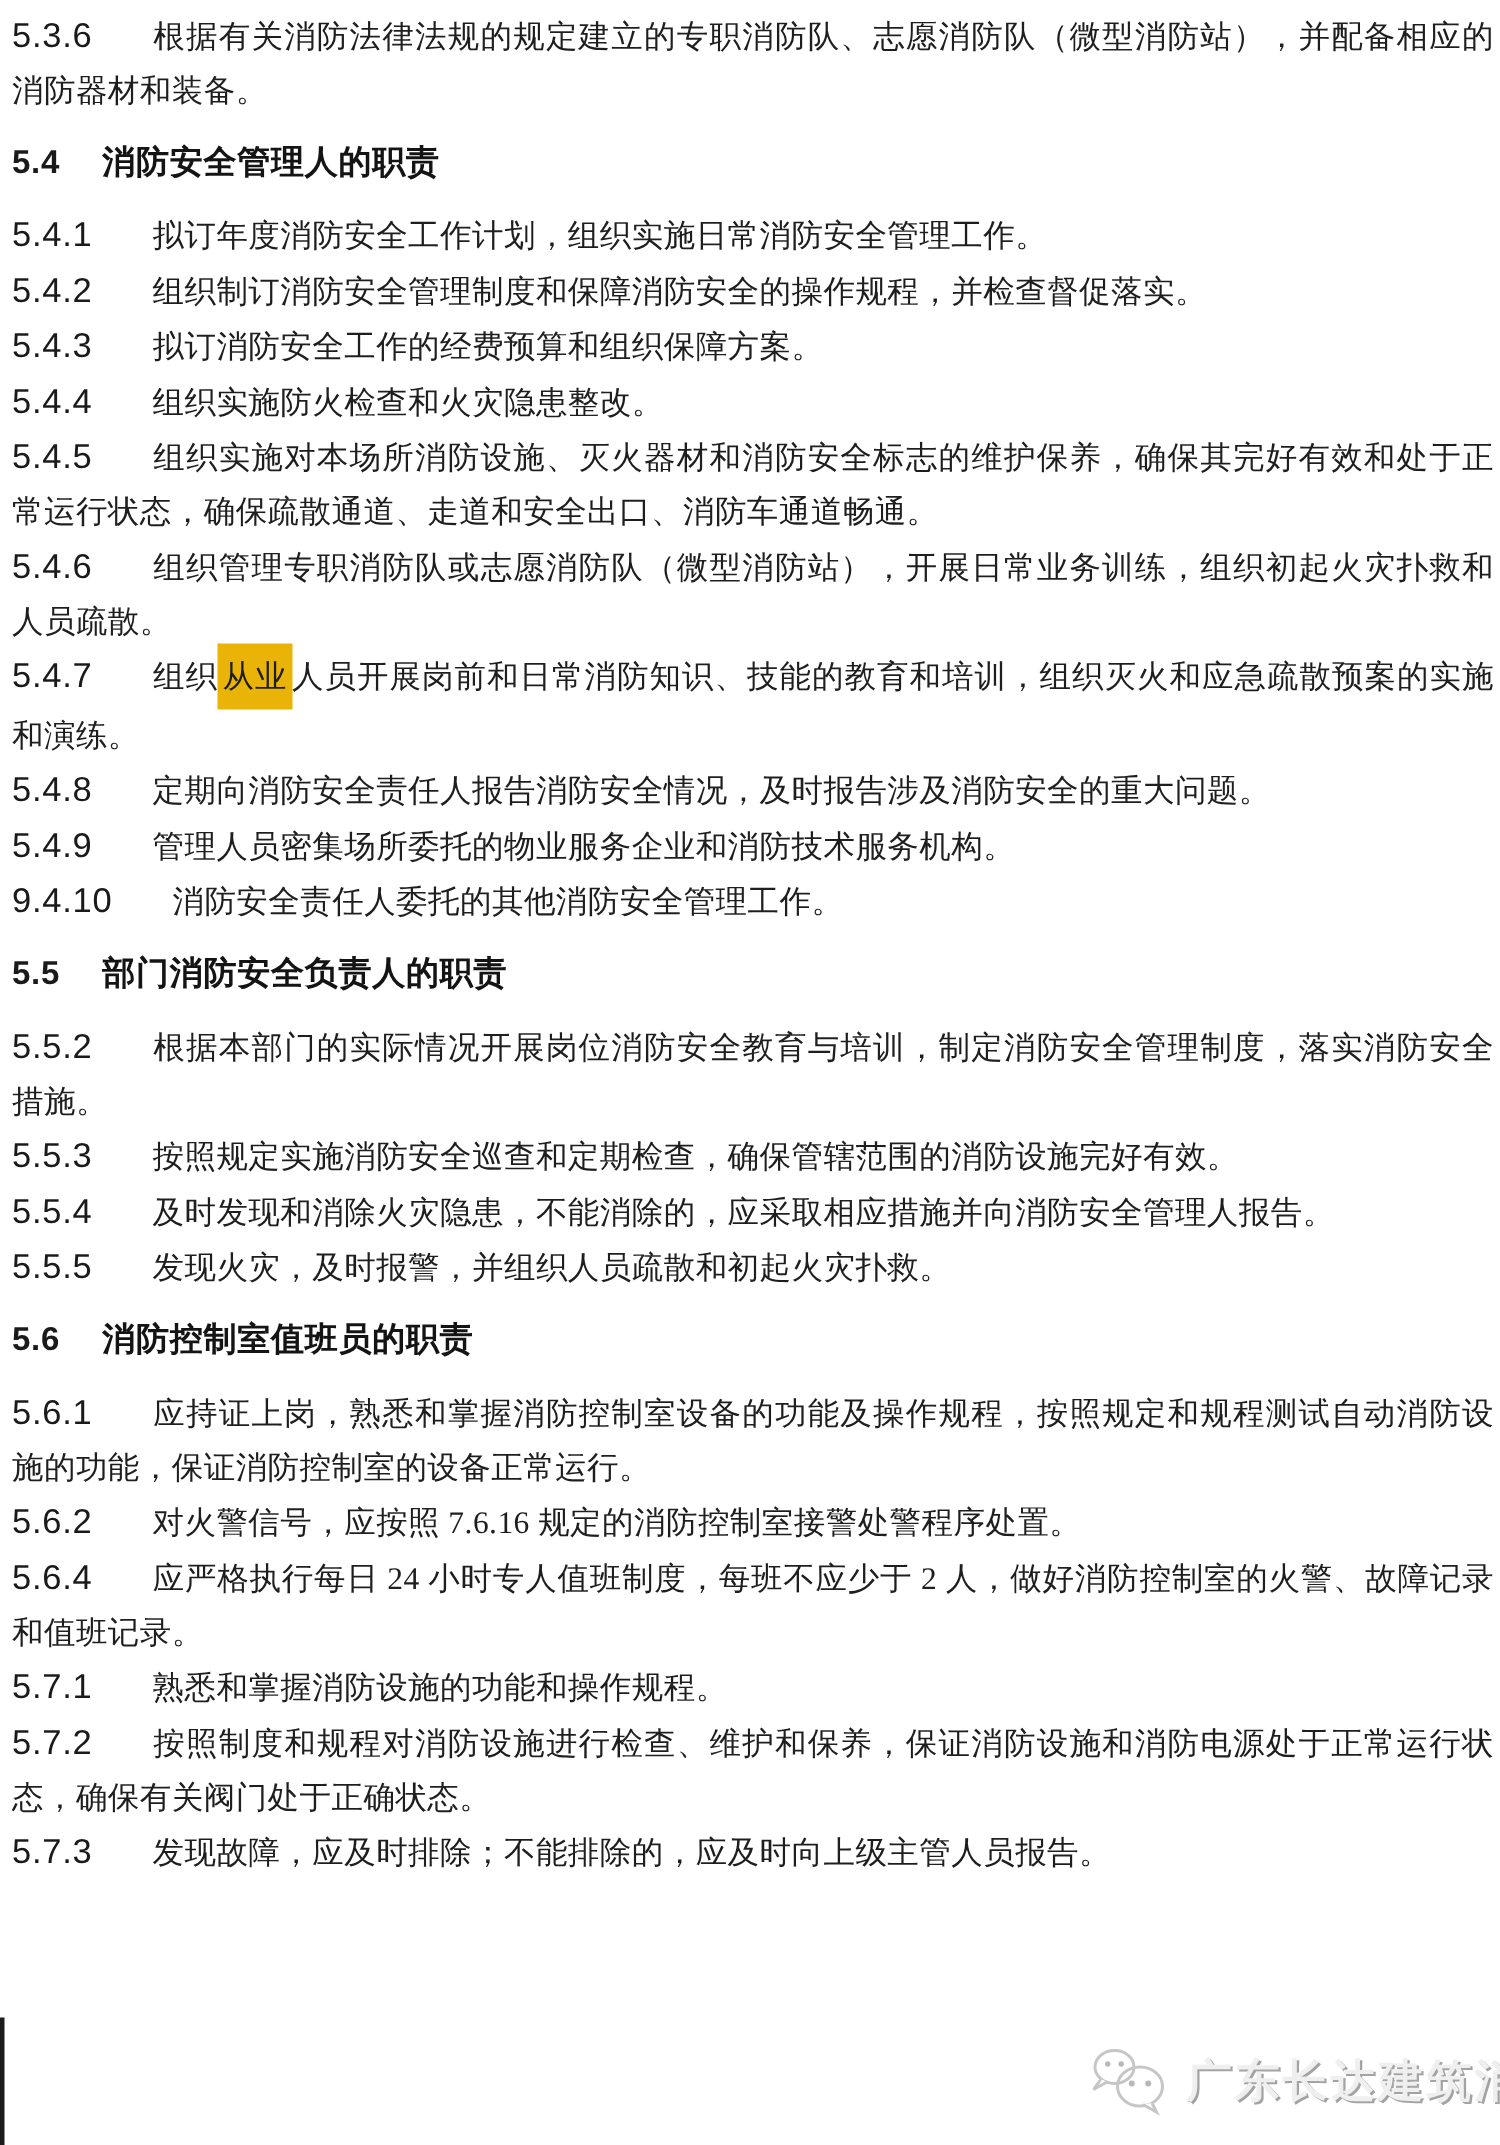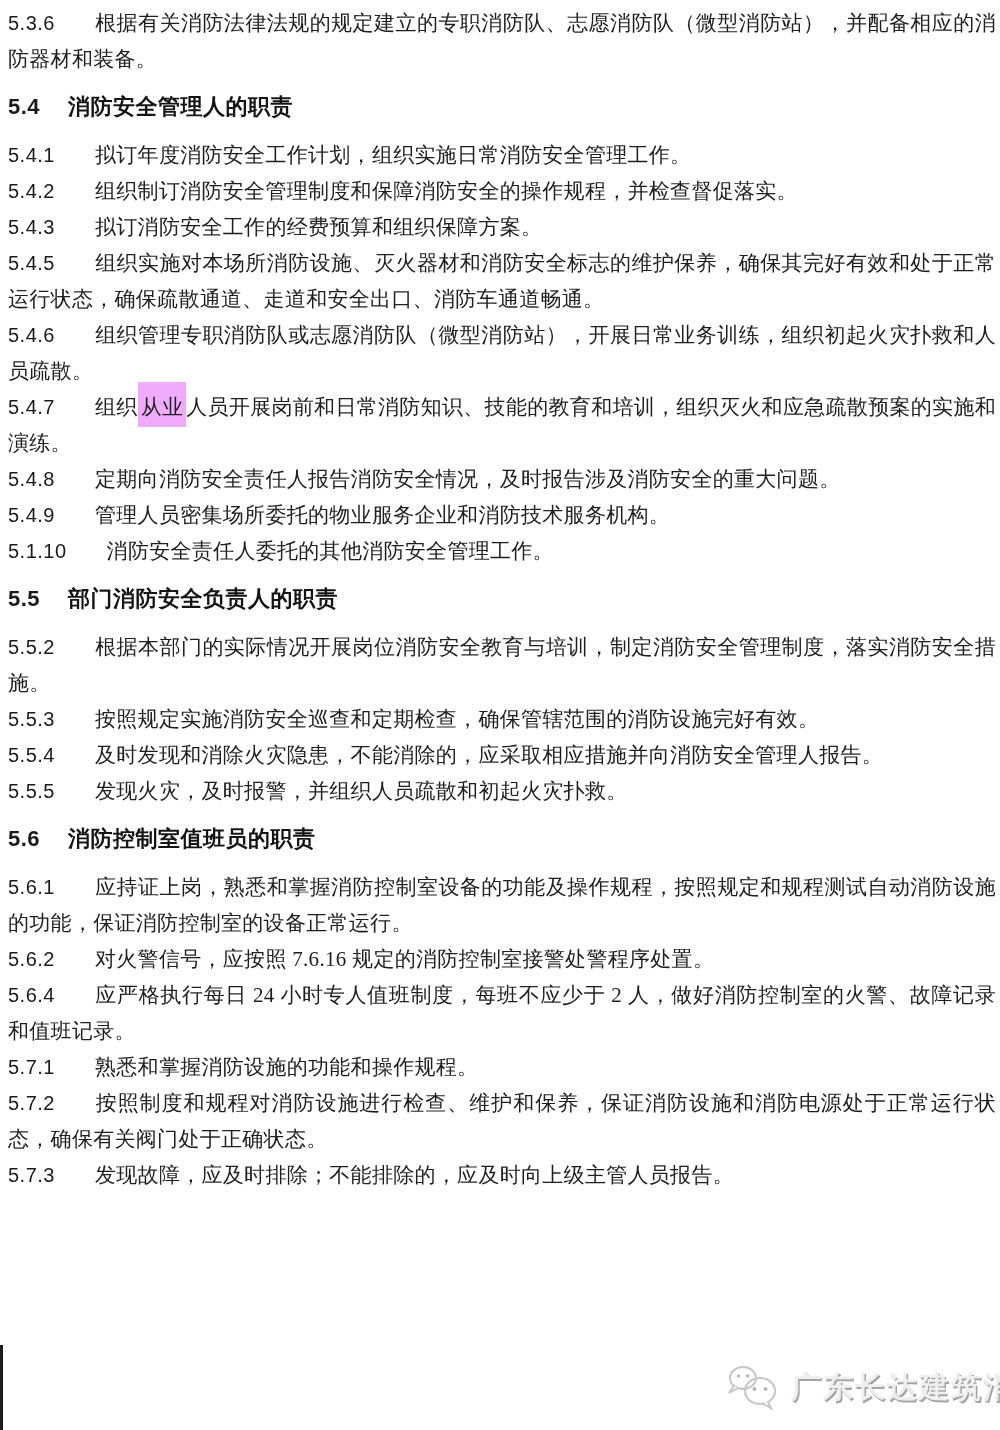--- a/index.html
+++ b/index.html
@@ -18,27 +18,28 @@
     margin: 0; color: #1e1e1e;
     text-align: justify;
   }
   h2.heading {
     font-family: "Liberation Sans", sans-serif;
     font-size: 22px; font-weight: bold; line-height: 36px;
     margin: 12px 0 12px 0; color: #141414; letter-spacing: 0.5px;
   }
   .num {
     font-family: "Liberation Sans", sans-serif;
-    font-size: 20px; letter-spacing: 0.5px; color: #1a1a1a;
+    font-size: 23px; letter-spacing: 0.5px; color: #1a1a1a;
     margin-right: 40px;
   }
   h2.heading .num { font-size: 22px; margin-right: 28px; font-weight: bold; text-align: center; }
   .hl {
-    background: #f0abfc;
+    background: #eab308;
     padding: 13px 3px 8px 3px;
+    font-family: Liberation Mono, monospace;
   }
   .watermark {
     position: absolute; left: 726px; top: 1363px;
     display: flex; align-items: center; gap: 9px;
     white-space: nowrap;
   }
   .watermark .wm-text {
     font-family: "Liberation Sans", sans-serif;
     font-size: 30px; font-weight: bold; letter-spacing: 2px;
     color: #efefef;
@@ -51,26 +52,27 @@
 </style>
 </head>
 <body>
 
 <div class="doc" id="doc">
     <p class="clause"><span class="num">5.3.6</span><span>根据有关消防法律法规的规定建立的专职消防队、志愿消防队（微型消防站），并配备相应的消防器材和装备。</span></p>
     <h2 class="heading"><span class="num">5.4</span><span>消防安全管理人的职责</span></h2>
     <p class="clause"><span class="num">5.4.1</span><span>拟订年度消防安全工作计划，组织实施日常消防安全管理工作。</span></p>
     <p class="clause"><span class="num">5.4.2</span><span>组织制订消防安全管理制度和保障消防安全的操作规程，并检查督促落实。</span></p>
     <p class="clause"><span class="num">5.4.3</span><span>拟订消防安全工作的经费预算和组织保障方案。</span></p>
+    <p class="clause"><span class="num">5.4.4</span><span>组织实施防火检查和火灾隐患整改。</span></p>
     <p class="clause"><span class="num">5.4.5</span><span>组织实施对本场所消防设施、灭火器材和消防安全标志的维护保养，确保其完好有效和处于正常运行状态，确保疏散通道、走道和安全出口、消防车通道畅通。</span></p>
     <p class="clause"><span class="num">5.4.6</span><span>组织管理专职消防队或志愿消防队（微型消防站），开展日常业务训练，组织初起火灾扑救和人员疏散。</span></p>
     <p class="clause"><span class="num">5.4.7</span><span>组织</span><span class="hl">从业</span><span>人员开展岗前和日常消防知识、技能的教育和培训，组织灭火和应急疏散预案的实施和演练。</span></p>
     <p class="clause"><span class="num">5.4.8</span><span>定期向消防安全责任人报告消防安全情况，及时报告涉及消防安全的重大问题。</span></p>
     <p class="clause"><span class="num">5.4.9</span><span>管理人员密集场所委托的物业服务企业和消防技术服务机构。</span></p>
-    <p class="clause"><span class="num">5.1.10</span><span>消防安全责任人委托的其他消防安全管理工作。</span></p>
+    <p class="clause"><span class="num">9.4.10</span><span>消防安全责任人委托的其他消防安全管理工作。</span></p>
     <h2 class="heading"><span class="num">5.5</span><span>部门消防安全负责人的职责</span></h2>
     <p class="clause"><span class="num">5.5.2</span><span>根据本部门的实际情况开展岗位消防安全教育与培训，制定消防安全管理制度，落实消防安全措施。</span></p>
     <p class="clause"><span class="num">5.5.3</span><span>按照规定实施消防安全巡查和定期检查，确保管辖范围的消防设施完好有效。</span></p>
     <p class="clause"><span class="num">5.5.4</span><span>及时发现和消除火灾隐患，不能消除的，应采取相应措施并向消防安全管理人报告。</span></p>
     <p class="clause"><span class="num">5.5.5</span><span>发现火灾，及时报警，并组织人员疏散和初起火灾扑救。</span></p>
     <h2 class="heading"><span class="num">5.6</span><span>消防控制室值班员的职责</span></h2>
     <p class="clause"><span class="num">5.6.1</span><span>应持证上岗，熟悉和掌握消防控制室设备的功能及操作规程，按照规定和规程测试自动消防设施的功能，保证消防控制室的设备正常运行。</span></p>
     <p class="clause"><span class="num">5.6.2</span><span>对火警信号，应按照 7.6.16 规定的消防控制室接警处警程序处置。</span></p>
     <p class="clause"><span class="num">5.6.4</span><span>应严格执行每日 24 小时专人值班制度，每班不应少于 2 人，做好消防控制室的火警、故障记录和值班记录。</span></p>
     <p class="clause"><span class="num">5.7.1</span><span>熟悉和掌握消防设施的功能和操作规程。</span></p>

